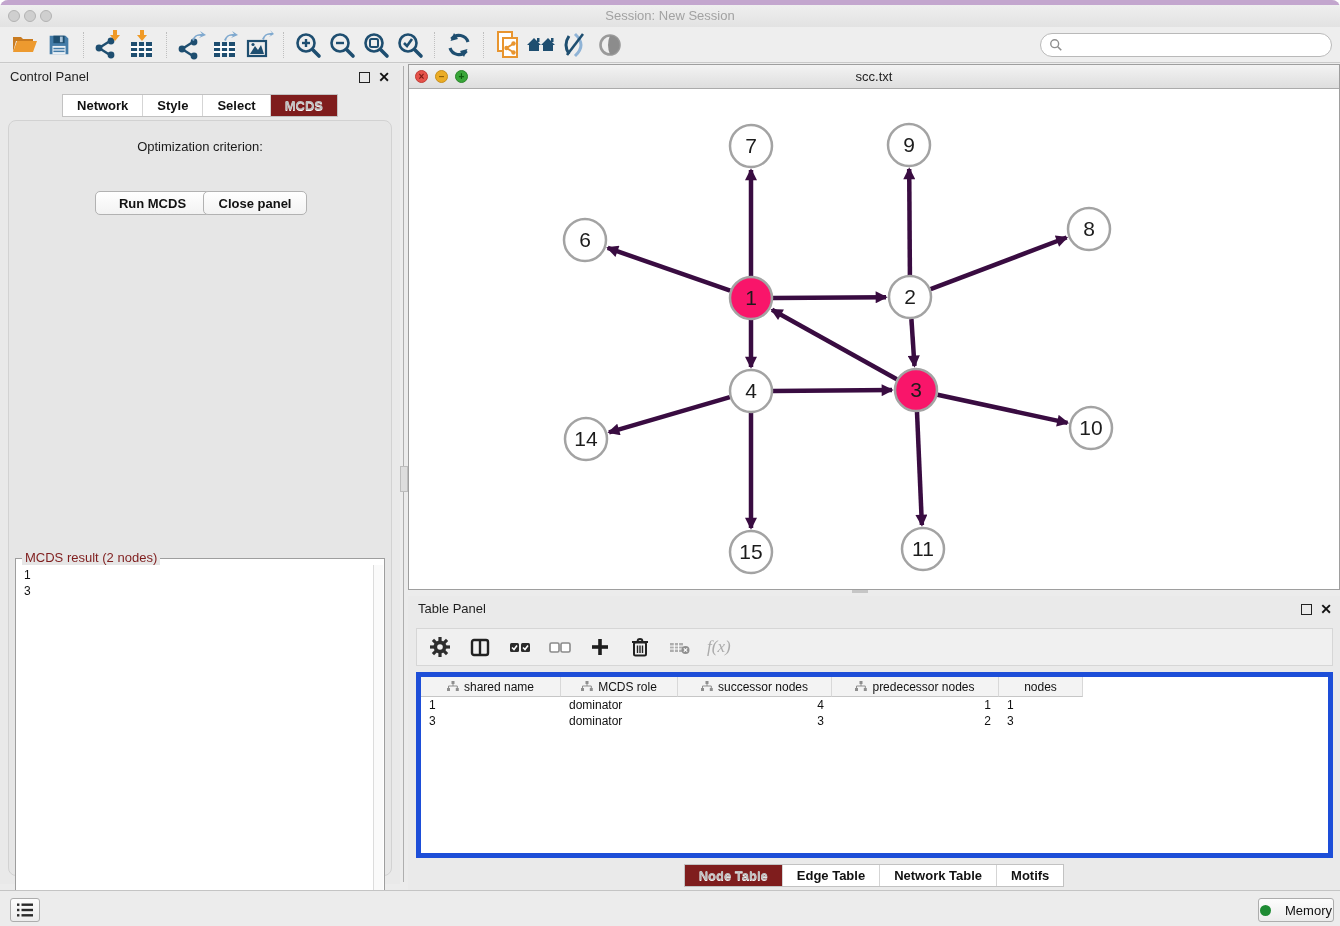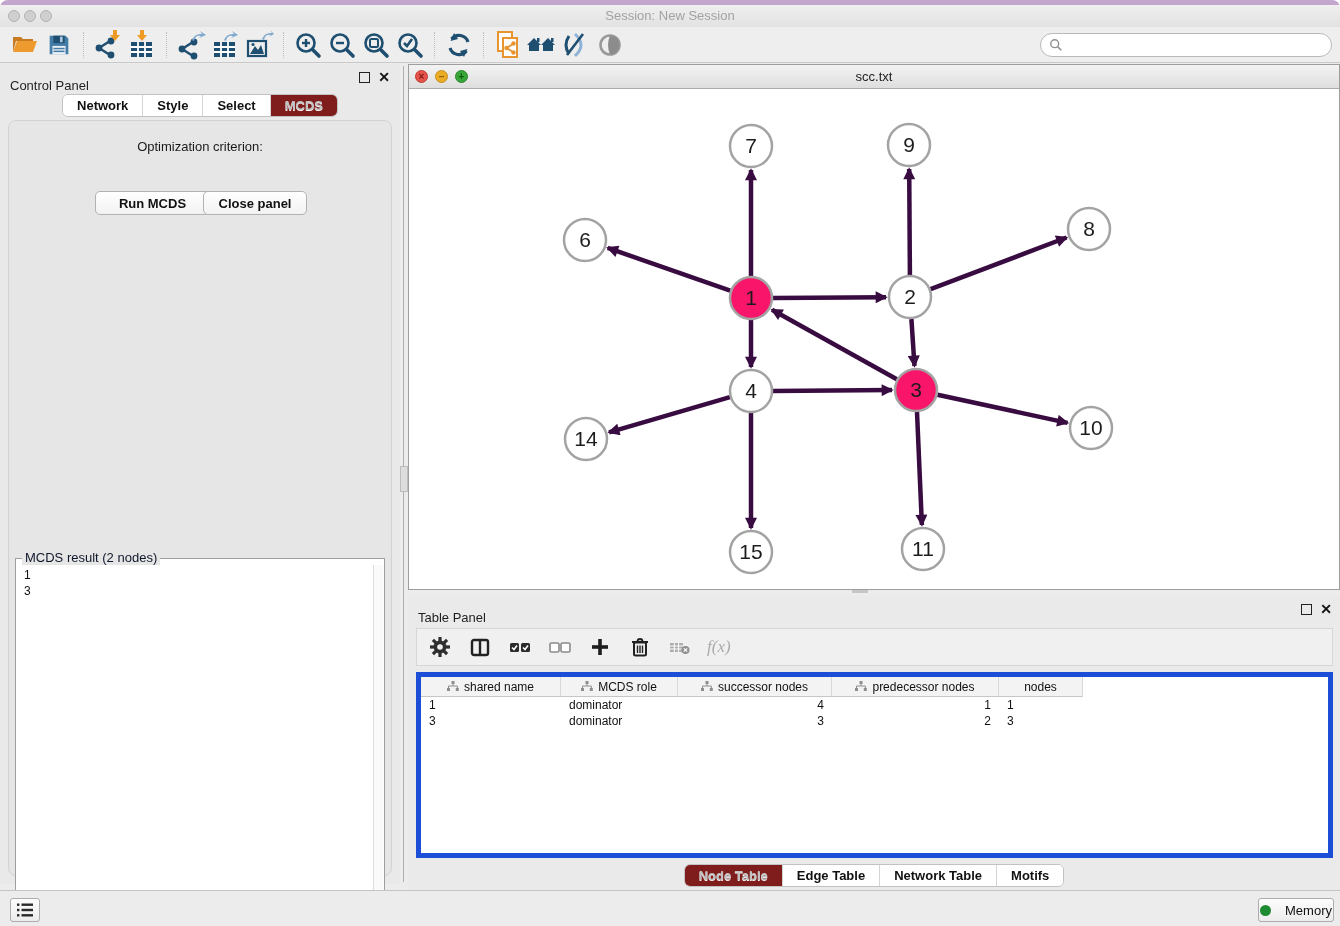--- a/index.html
+++ b/index.html
@@ -20,24 +20,24 @@
     border-bottom:1px solid #C9C9C9;display:flex;align-items:center;padding-left:8px;}
   .icon-btn{width:34px;height:32px;display:flex;align-items:center;justify-content:center;flex:0 0 auto;}
   .tb-sep{width:0;height:26px;border-left:1px dotted #BFBFBF;margin:0 7px;flex:0 0 auto;}
   .searchbox{position:absolute;right:8px;top:6px;width:292px;height:24px;background:#fff;
     border:1px solid #B9B9B9;border-radius:12px;display:flex;align-items:center;padding:0 8px;}
   .searchbox input{border:none;outline:none;background:transparent;font-size:13px;flex:1;
     font-family:"Liberation Sans",sans-serif;}
   
   .control-panel{position:absolute;left:0;top:64px;width:400px;height:820px;background:#E9E9E9;}
   .panel-header{position:absolute;left:0;top:4px;width:100%;height:22px;}
-  .panel-header .ph-title{position:absolute;left:10px;top:10px;font-size:13px;color:#1F1F1F;}
+  .panel-header .ph-title{position:absolute;left:10px;top:1px;font-size:13px;color:#1F1F1F;}
   .ph-float{position:absolute;right:30px;top:4px;width:11px;height:11px;border:1.5px solid #222;}
   .ph-close{position:absolute;right:10px;top:1px;font-size:14px;font-weight:bold;color:#111;}
-  .seg-tabs{display:inline-flex;border:1px solid #C2C2C2;border-radius:6px;overflow:hidden;
+  .seg-tabs{display:inline-flex;border:1px solid #C2C2C2;border-radius:0;overflow:hidden;
     background:#fff;}
   .seg{padding:3px 14px;font-size:13px;font-weight:bold;color:#111;background:#fff;
     border-left:1px solid #D5D5D5;white-space:nowrap;}
   .seg:first-child{border-left:none;}
   .seg.active{background:#7f1d1d;color:#C0C0C0;text-shadow:0 1px 0 #F5F5F5;}
   .cp-tabs{position:absolute;left:0;top:30px;width:100%;text-align:center;}
   .cp-body{position:absolute;left:8px;top:56px;width:384px;height:756px;background:#E6E6E6;
     border:1px solid #D2D2D2;border-radius:8px;}
   .opt-label{position:absolute;left:0;top:18px;width:100%;text-align:center;font-size:13px;color:#1a1a1a;}
   .criterion-select{position:absolute;left:36px;top:36px;width:310px;height:23px;background:#fff;
@@ -49,21 +49,21 @@
   .stepper .down{width:0;height:0;border-left:4px solid transparent;border-right:4px solid transparent;
     border-top:5px solid #666;}
   .cp-btn{position:absolute;top:70px;height:24px;background:linear-gradient(#FFFFFF,#F2F2F2);
     border:1px solid #B2B2B2;border-radius:5px;font-size:13px;font-weight:bold;color:#111;
     display:flex;align-items:center;justify-content:center;}
   .btn-run{left:86px;width:115px;}
   .btn-close{left:194px;width:104px;}
   .result-group{position:absolute;left:6px;top:437px;width:370px;height:378px;
     border:1px solid #9E9E9E;background:#fff;}
   .result-legend{position:absolute;left:6px;top:-9px;background:#E6E6E6;padding:0 3px;
-    font-size:13px;color:#0f172a;}
+    font-size:13px;color:#7f1d1d;}
   .result-lines{position:absolute;left:0;top:6px;bottom:2px;right:12px;padding:2px 8px;
     font-size:12px;color:#111;line-height:16px;overflow:hidden;}
   .result-scroll{position:absolute;right:1px;top:6px;bottom:2px;width:10px;background:#FAFAFA;
     border-left:1px solid #DCDCDC;}
   
   .v-splitter{position:absolute;left:400px;top:64px;width:8px;height:820px;}
   .v-splitter .line{position:absolute;left:3px;top:2px;width:1px;height:816px;background:#AFAFAF;}
   .v-grip{position:absolute;left:0px;top:402px;width:8px;height:26px;background:#DDD;
     border:1px solid #BDBDBD;}
   

